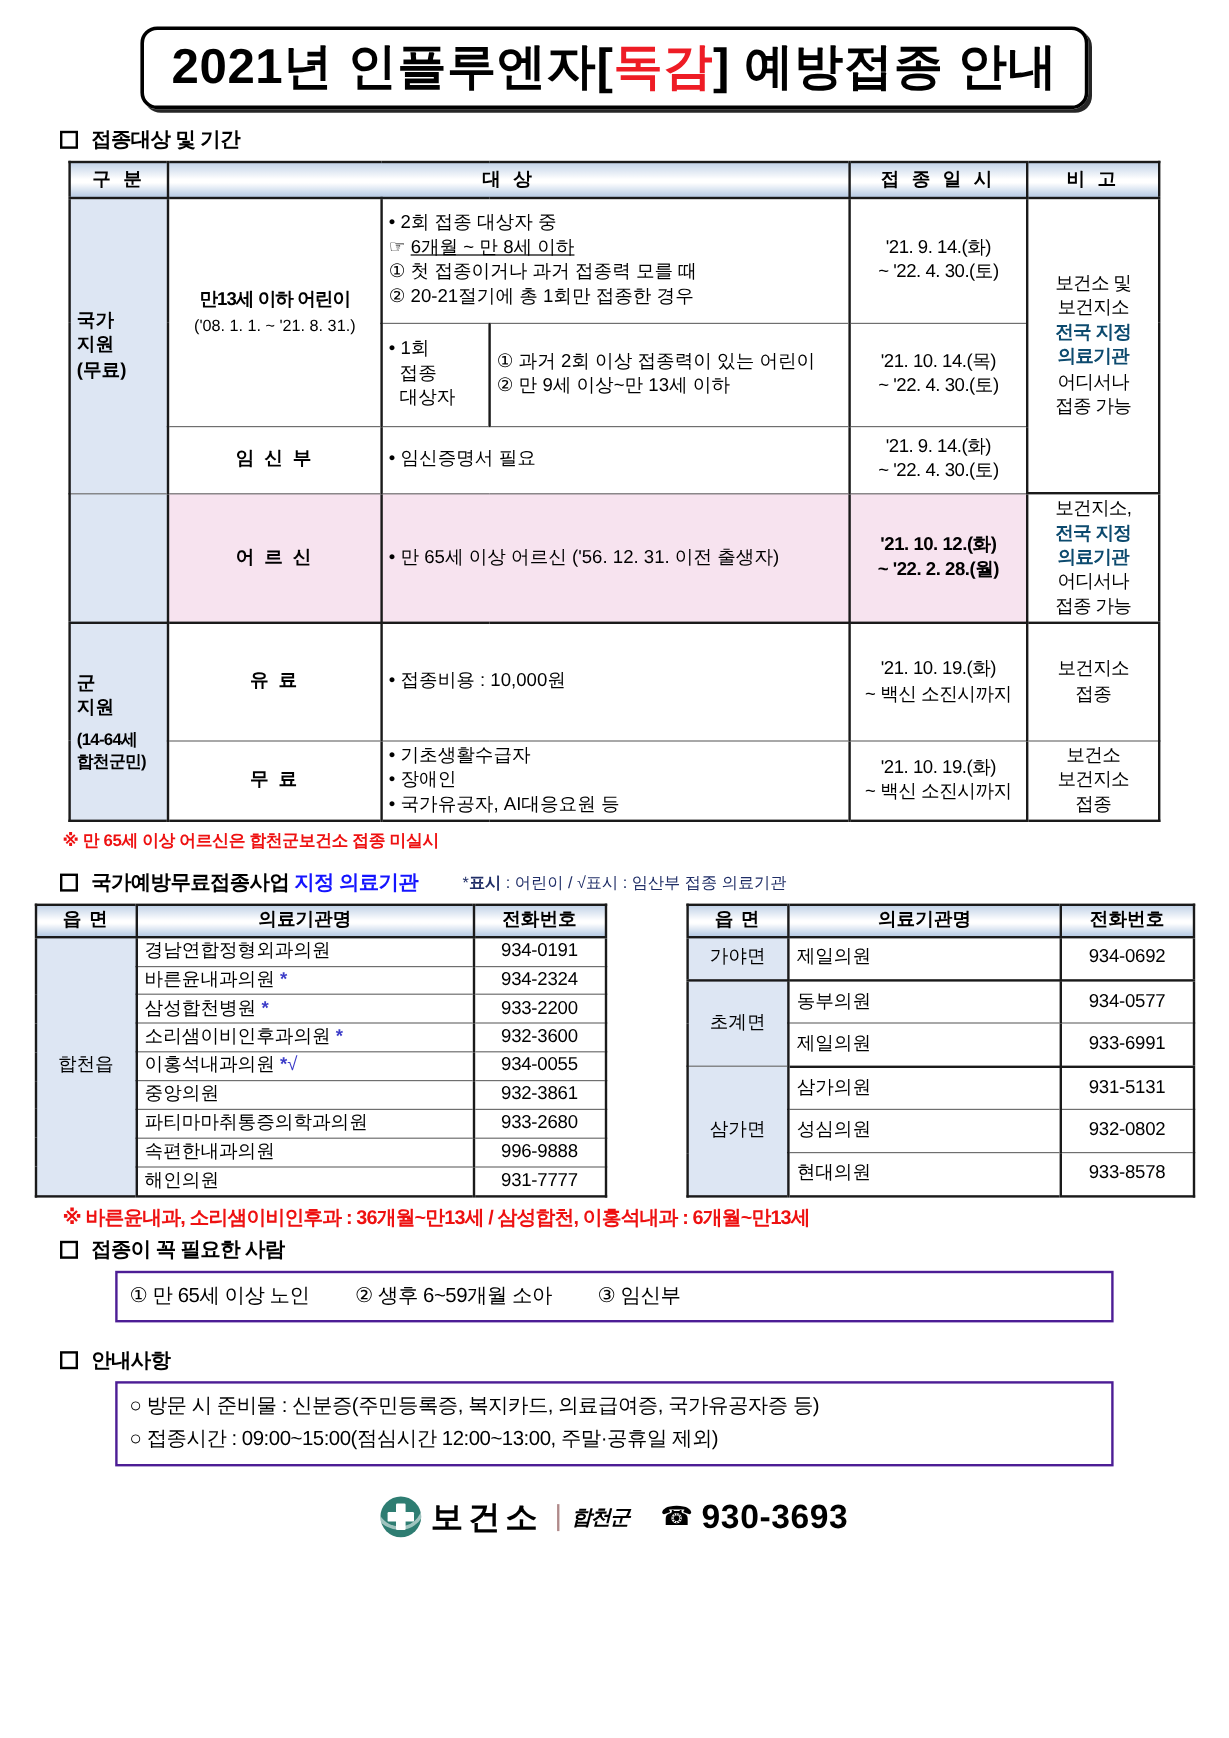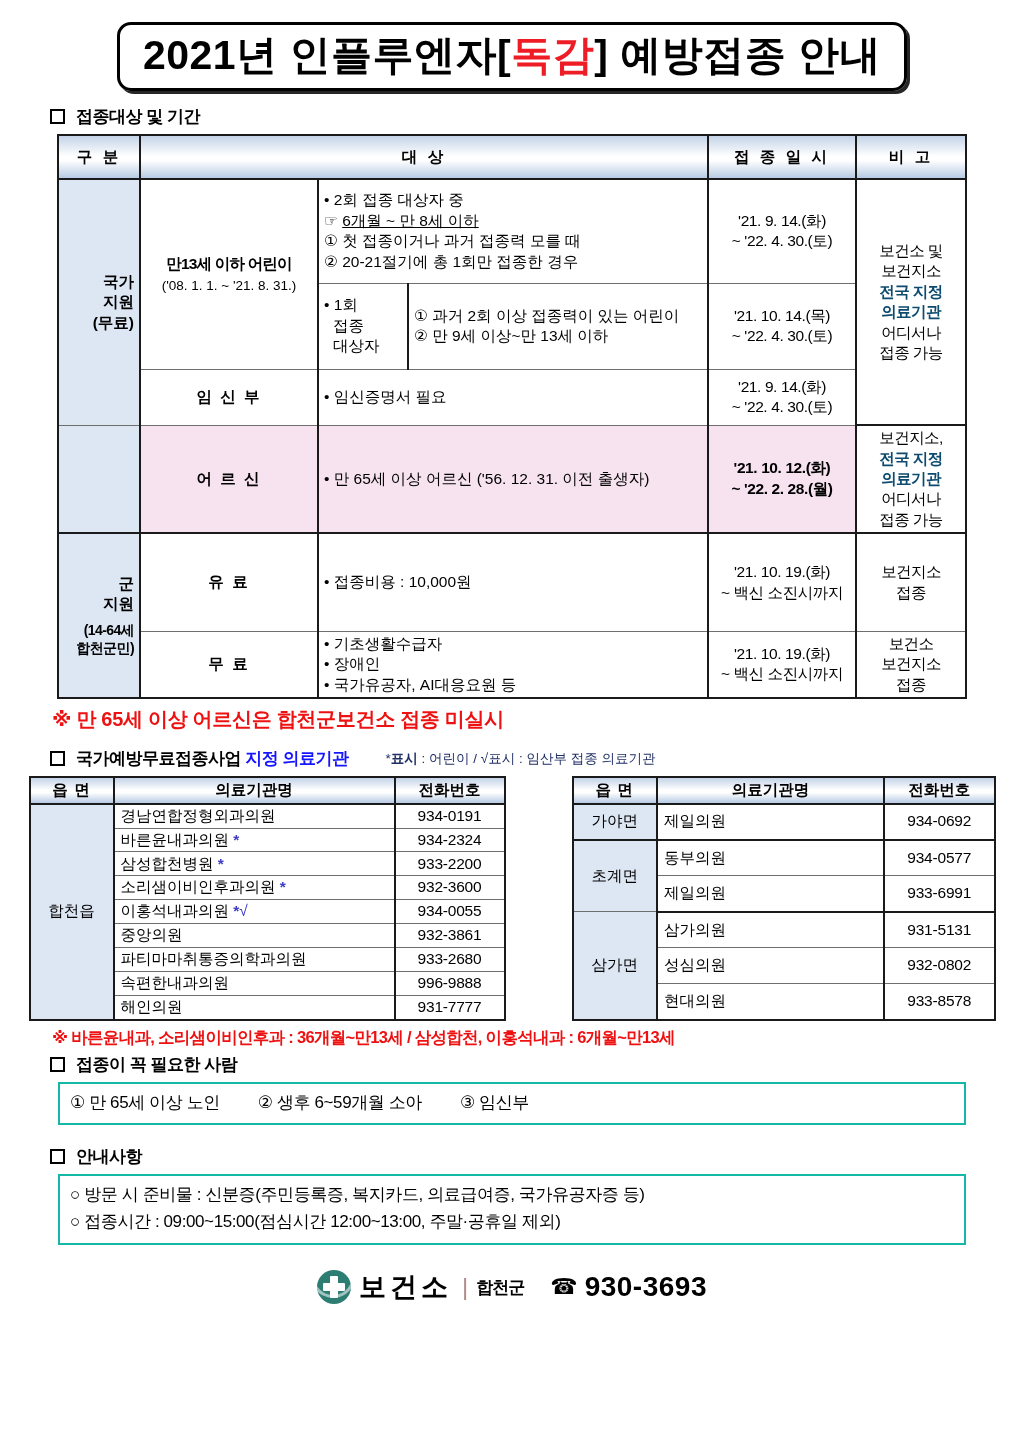--- a/index.html
+++ b/index.html
@@ -78,49 +78,49 @@
     padding: 2px 5px;
     font-size: 15.5px;
     vertical-align: middle;
     line-height: 1.32;
   }
   .hdr {
     background: linear-gradient(to bottom, #c3d3e8 0%, #ffffff 48%, #ffffff 58%, #b7cbe4 100%);
     text-align: center;
     font-weight: bold;
     font-size: 17px;
-    height: 44px;
+    height: 30px;
     border-bottom: 2px solid #1a1a1a !important;
     letter-spacing: 3px;
   }
   .tbl .thick-b { border-bottom: 2px solid #1a1a1a !important; }
   .tbl .thick-r { border-right: 2px solid #1a1a1a !important; }
 
   
   #main-table { width: 908px; }
-  .col-a { background: #dde6f3; text-align: right; font-weight: bold; font-size: 19px; line-height: 1.45; }
+  .col-a { background: #dde6f3; text-align: left; font-weight: bold; font-size: 19px; line-height: 1.45; }
   .col-a .sm { font-size: 14px; display: block; letter-spacing: -0.6px; }
   .grp-name { text-align: center; font-weight: bold; font-size: 17.5px; letter-spacing: 2px; }
   .grp-name .sub { display: block; font-weight: normal; font-size: 13.5px; letter-spacing: 0; margin-top: 3px; }
   .grp-name .tight { letter-spacing: -0.8px; }
   .cell-bullets { font-size: 15.5px; line-height: 1.5; }
   .cell-bullets div { white-space: nowrap; }
   .u { text-decoration: underline; }
   .date-c { text-align: center; font-size: 15.5px; line-height: 1.5; letter-spacing: -0.4px; white-space: nowrap; }
   .date-c .d1 { display: block; }
   .remark { text-align: center; font-size: 13.5px; line-height: 1.42; letter-spacing: -0.6px; }
   .remark .bl { color: #0c4a6e; font-weight: bold; display: block; }
   .pink { background: #f7e3ef; }
   .vcell { text-align: center; font-size: 15.5px; line-height: 1.45; }
 
   
   .red-line {
     color: #ee1111;
     font-weight: bold;
-    font-size: 20px;
+    font-size: 14px;
     margin: 7px 0 2px 52px;
     letter-spacing: -0.3px;
   }
   .red-line.small { font-size: 16.5px; margin-top: 6px; letter-spacing: -0.7px; }
 
   
   .clinics {
     display: flex;
     gap: 9px;
     justify-content: center;
@@ -132,23 +132,23 @@
   .clinics .hdr { font-size: 15.5px; height: 25px; letter-spacing: 1px; }
   .clinics .hdr.tight { letter-spacing: 0; }
   .region { background: #dde6f3; text-align: center; font-weight: normal; font-size: 16px; }
   .tel { text-align: center; letter-spacing: -0.2px; }
   .star { color: #3c3cc8; font-weight: bold; }
   .chk { color: #3c3cc8; }
   .dashrow td { border-bottom: 1px dashed #555; }
 
   
   .block {
-    width: 908px;
+    width: 832px;
     margin: 2px auto 0;
-    border: 2px solid #14b8a6;
+    border: 2px solid #4c1d95;
     padding: 6px 10px 7px;
   }
   .block .ln {
     font-size: 17px;
     line-height: 1.58;
     letter-spacing: -0.4px;
     white-space: nowrap;
   }
   .sp-lg { display: inline-block; width: 38px; }
 
@@ -187,21 +187,21 @@
   .logo-swoosh {
     position: absolute;
     width: 44px; height: 44px;
     border: 3px solid rgba(255,255,255,0.55);
     border-radius: 50%;
     left: -6px; top: -16px;
     transform: rotate(-18deg);
   }
   .f-bogun { font-size: 27px; font-weight: bold; letter-spacing: 4px; }
   .f-div { color: #b08a8a; margin: 0 8px 0 10px; font-size: 24px; }
-  .f-gun { font-size: 17px; font-weight: bold; letter-spacing: -1px; }
+  .f-gun { font-size: 17px; font-weight: bold; letter-spacing: -1px; font-style: italic; }
   .f-tel-icon { font-size: 22px; margin-left: 26px; margin-right: 7px; }
   .f-tel { font-size: 28px; font-weight: bold; letter-spacing: 0.5px; }
 </style>
 </head>
 <body>
 
 <div class="title-wrap">
   <div class="title-box">
     <div class="title-text"><span>2021년 인플루엔자[</span><span class="title-red">독감</span><span>] 예방접종 안내</span></div>
   </div>

